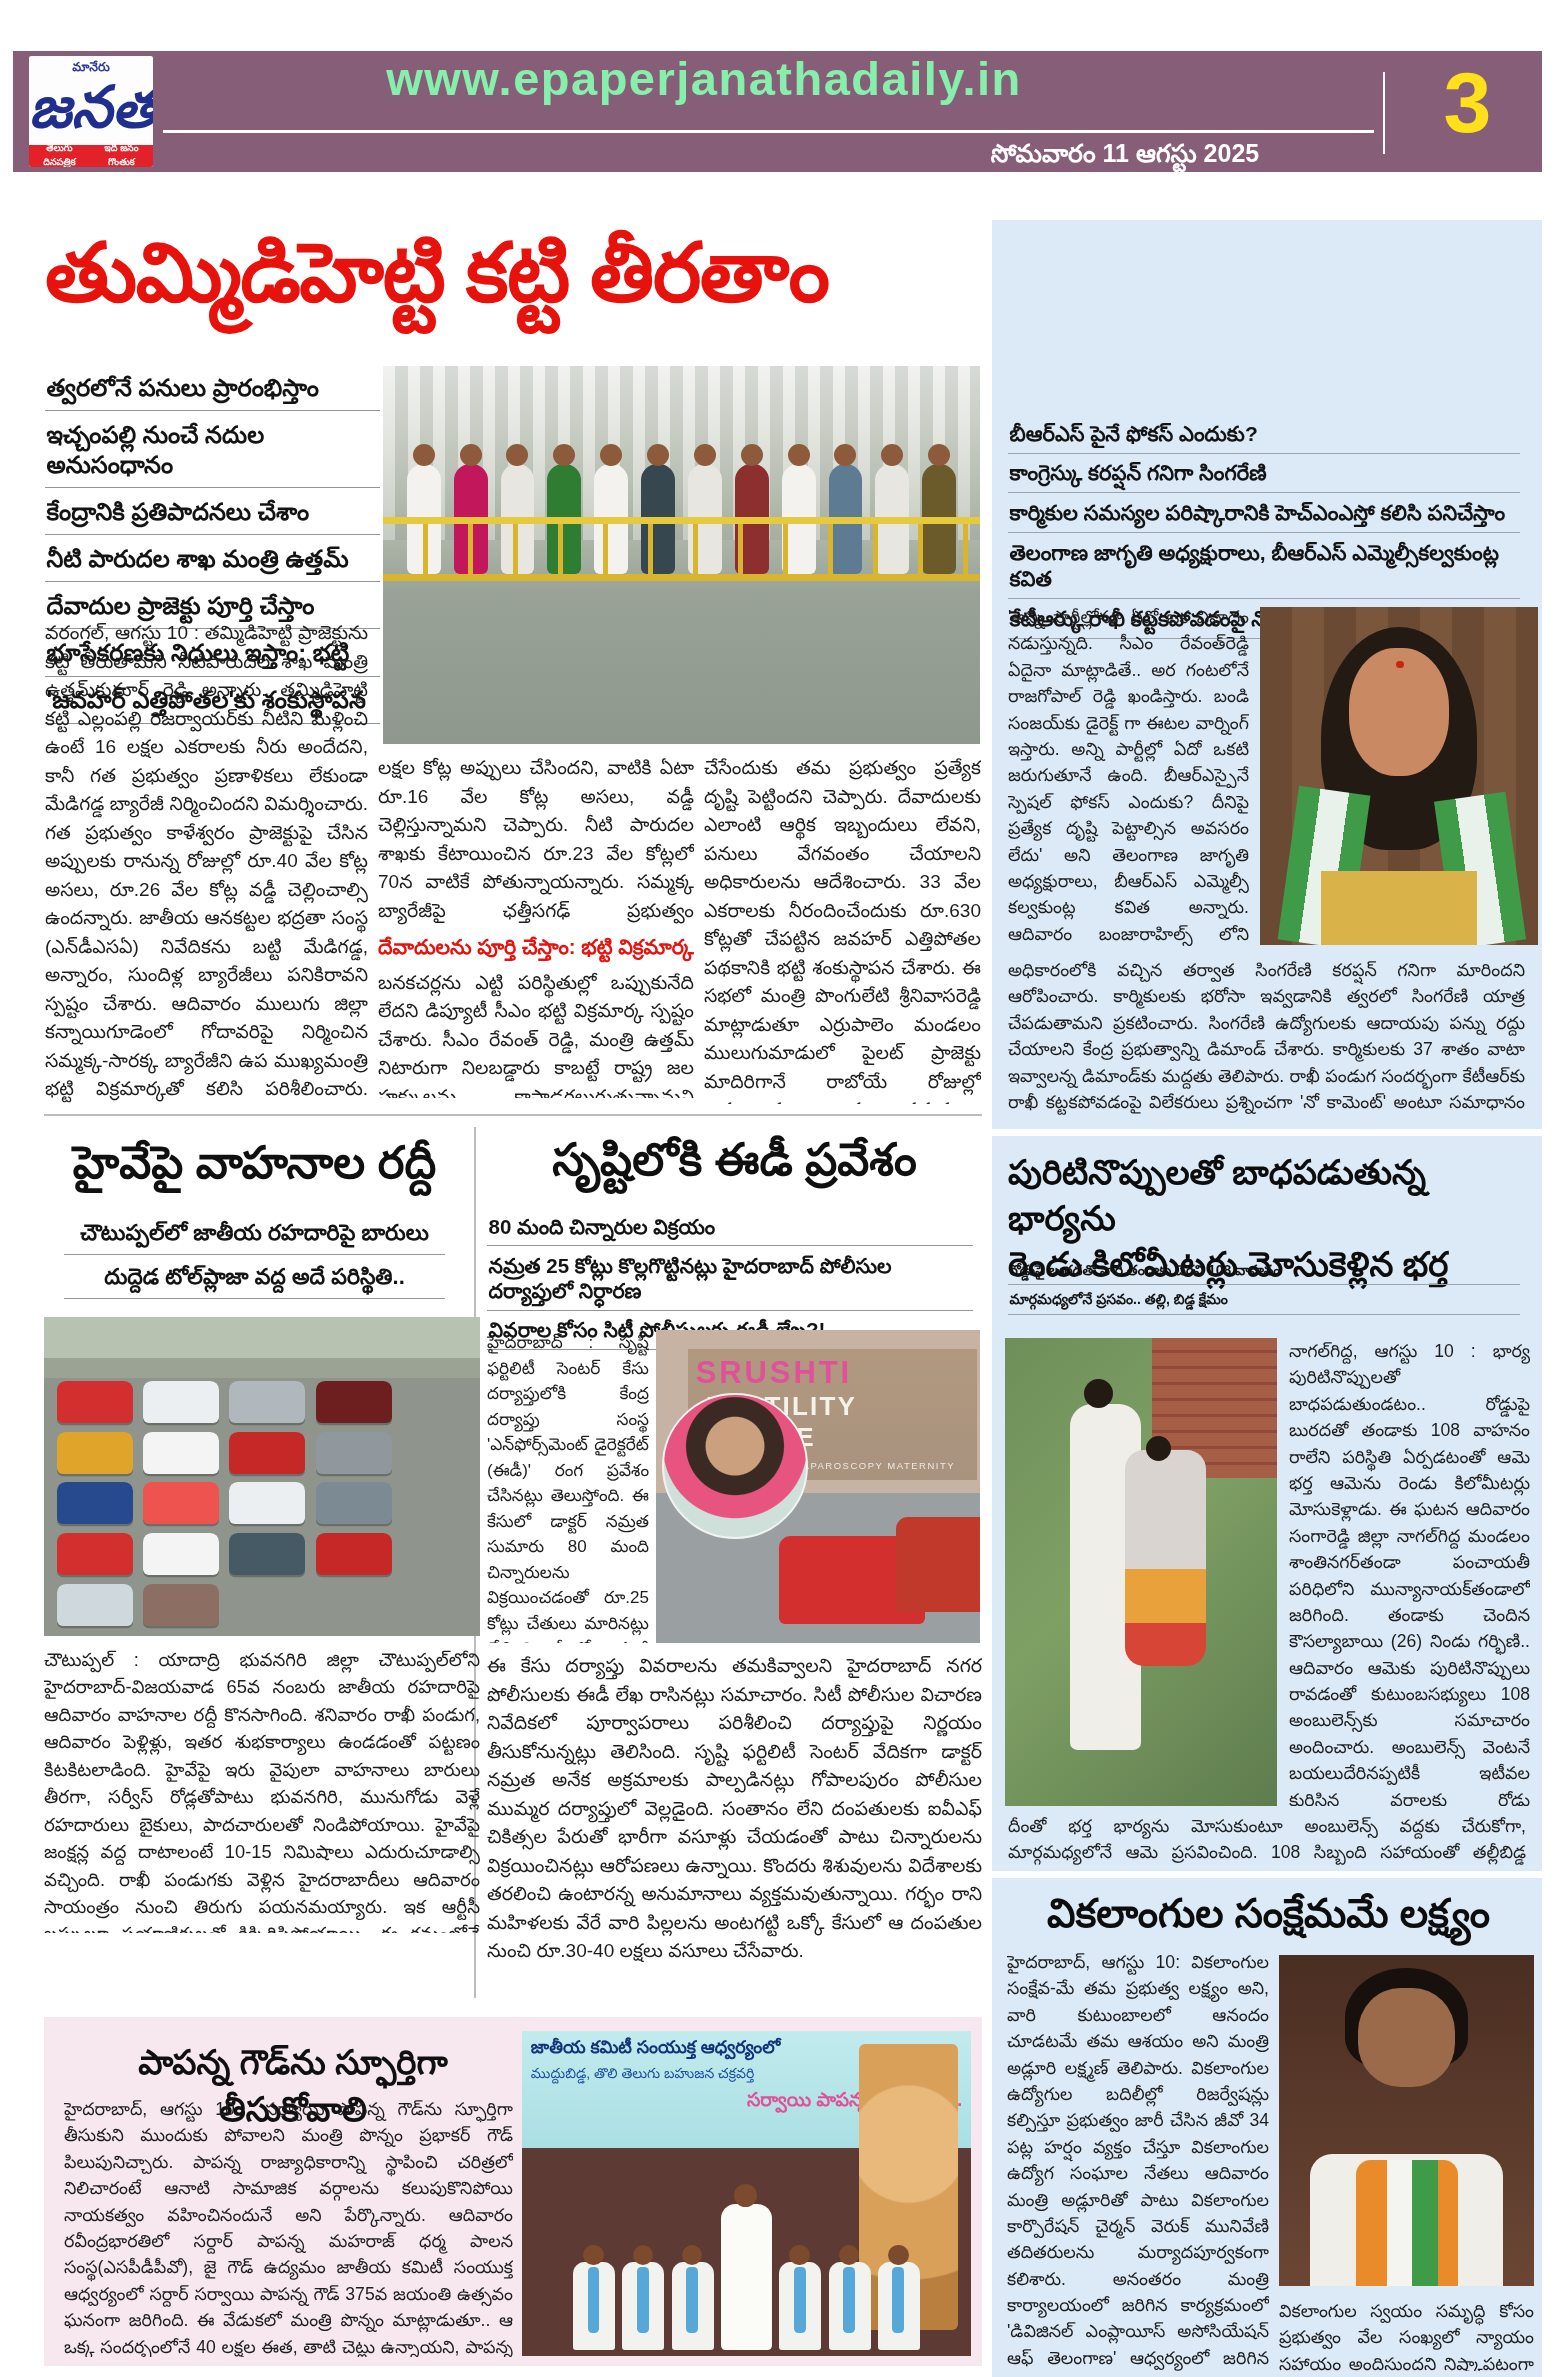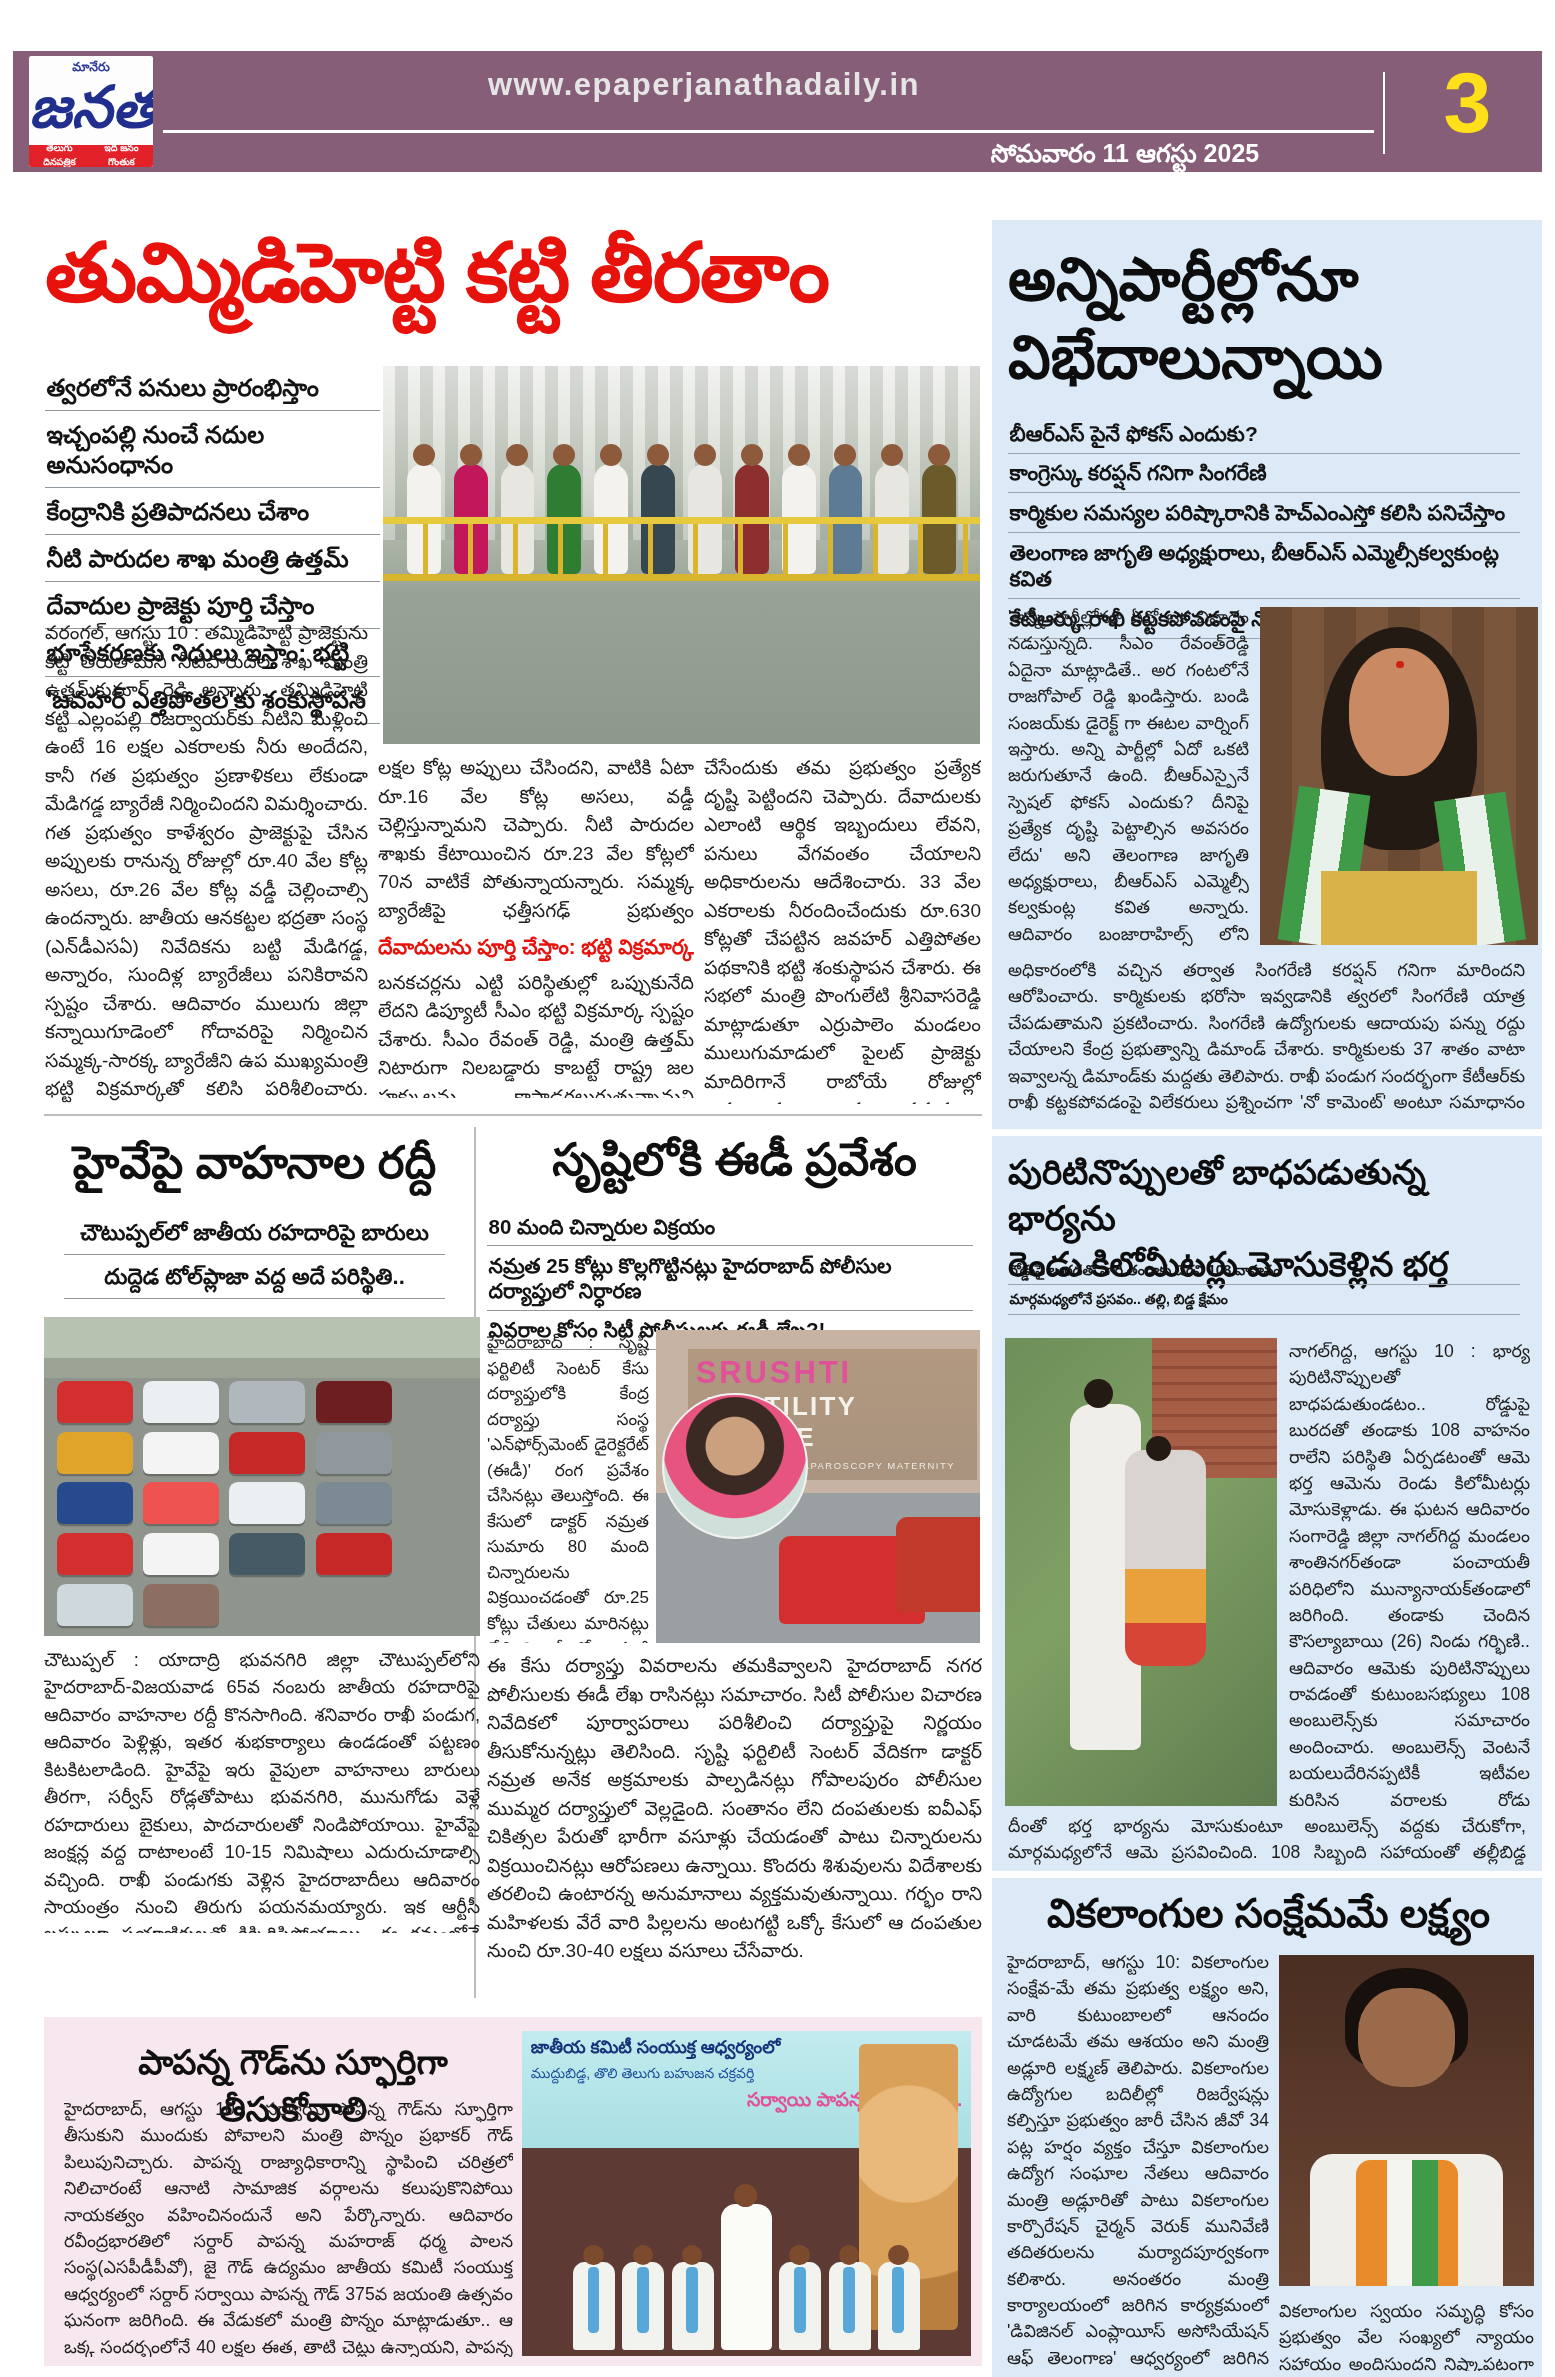--- a/index.html
+++ b/index.html
@@ -10,21 +10,21 @@
   }
   .abs { position:absolute; }
 
   
   .header { left:13px; top:51px; width:1529px; height:121px; background:#875e77; }
   .logo-box { left:16px; top:5.1px; width:124px; height:111px; background:#fdfdfd; border-radius:2.2px; text-align:center; overflow:hidden; }
   .logo-top { margin-top:4.4px; font-size:12.4px; color:#2b3a9e; font-weight:bold; }
   .logo-main { font-size:58px; font-weight:bold; color:#202f8e; line-height:1.05; font-style:italic; }
   .logo-strip { position:absolute; left:0; right:0; bottom:0; height:22px; background:#e32128; color:#fff;
     font-size:9.5px; font-weight:bold; display:flex; justify-content:center; align-items:center; }
-  .header-url { left:168px; top:16px; width:1046px; text-align:center; font-size:31px; font-weight:bold; color:#e5e5e5; letter-spacing:1.5px; }
+  .header-url { left:168px; top:0; width:1046px; text-align:center; font-size:47px; font-weight:bold; color:#86efac; letter-spacing:1.5px; }
   .header-line { left:150px; top:79px; width:1211px; height:2.9px; background:#ffffff; }
   .header-date { left:863px; top:88px; width:498px; text-align:center; color:#ffffff; font-size:25px; font-weight:bold; }
   .header-vline { left:1370px; top:20.5px; width:2.2px; height:82px; background:#ffffff; }
   .header-page { left:1379px; top:1.5px; width:151px; text-align:center; font-size:86px; font-weight:bold; color:#ffe01a; }
 
   
   .headline-red { color:#e8120d; font-weight:bold; }
   .deck { font-weight:bold; color:#141414; border-bottom:1.5px solid #8f969c; padding:8.8px 1.5px 7.3px 1.5px; font-size:24px; line-height:1.25; }
   .deck:last-child { border-bottom:1.5px solid #8f969c; }
   .bodytext { font-size:19px; line-height:1.5; text-align:justify; color:#1d1d1d; overflow:hidden; }
@@ -266,24 +266,20 @@
       <div class="sitter"></div>
       <div class="sitter"></div>
       <div class="sitter"></div>
     </div>
   </div>
 
   <div class="abs sb-block sb1"></div>
   <div class="abs sb-block sb2"></div>
   <div class="abs sb-block sb3"></div>
 
-  <div class="abs p-headline">
-    <div>అన్నిపార్టీల్లోనూ</div>
-    <div>విభేదాలున్నాయి</div>
-  </div>
   <div class="abs p-decks">
     <div class="deck">బీఆర్ఎస్ పైనే ఫోకస్ ఎందుకు?</div>
     <div class="deck">కాంగ్రెస్కు కరప్షన్ గనిగా సింగరేణి</div>
     <div class="deck">కార్మికుల సమస్యల పరిష్కారానికి హెచ్ఎంఎస్తో కలిసి పనిచేస్తాం</div>
     <div class="deck">తెలంగాణ జాగృతి అధ్యక్షురాలు, బీఆర్ఎస్ ఎమ్మెల్సీకల్వకుంట్ల కవిత</div>
     <div class="deck">కేటీఆర్కు రాఖీ కట్టకపోవడంపై నో కామెంట్</div>
   </div>
   <div class="abs p-bodyleft bodytext">'అన్ని పార్టీల్లోనూ ఏదో ఒక వివాదం నడుస్తున్నది. సీఎం రేవంత్‌రెడ్డి ఏదైనా మాట్లాడితే.. అర గంటలోనే రాజగోపాల్ రెడ్డి ఖండిస్తారు. బండి సంజయ్‌కు డైరెక్ట్ గా ఈటల వార్నింగ్ ఇస్తారు. అన్ని పార్టీల్లో ఏదో ఒకటి జరుగుతూనే ఉంది. బీఆర్ఎస్పైనే స్పెషల్ ఫోకస్ ఎందుకు? దీనిపై ప్రత్యేక దృష్టి పెట్టాల్సిన అవసరం లేదు' అని తెలంగాణ జాగృతి అధ్యక్షురాలు, బీఆర్ఎస్ ఎమ్మెల్సీ కల్వకుంట్ల కవిత అన్నారు. ఆదివారం బంజారాహిల్స్ లోని తెలంగాణ జాగృతి కార్యాలయంలో హెచ్ఎంఎస్ ప్రధాన కార్యదర్శి రియాజ్ అహ్మద్, ఎమ్మెల్సీ కవిత మధ్య కీలక చర్చలు జరిగాయి. ఈ సందర్భంగా కవిత మాట్లాడుతూ. కాంగ్రెస్</div>
   <div class="photo kavitha-photo abs">
     <div class="k-hair"></div>

